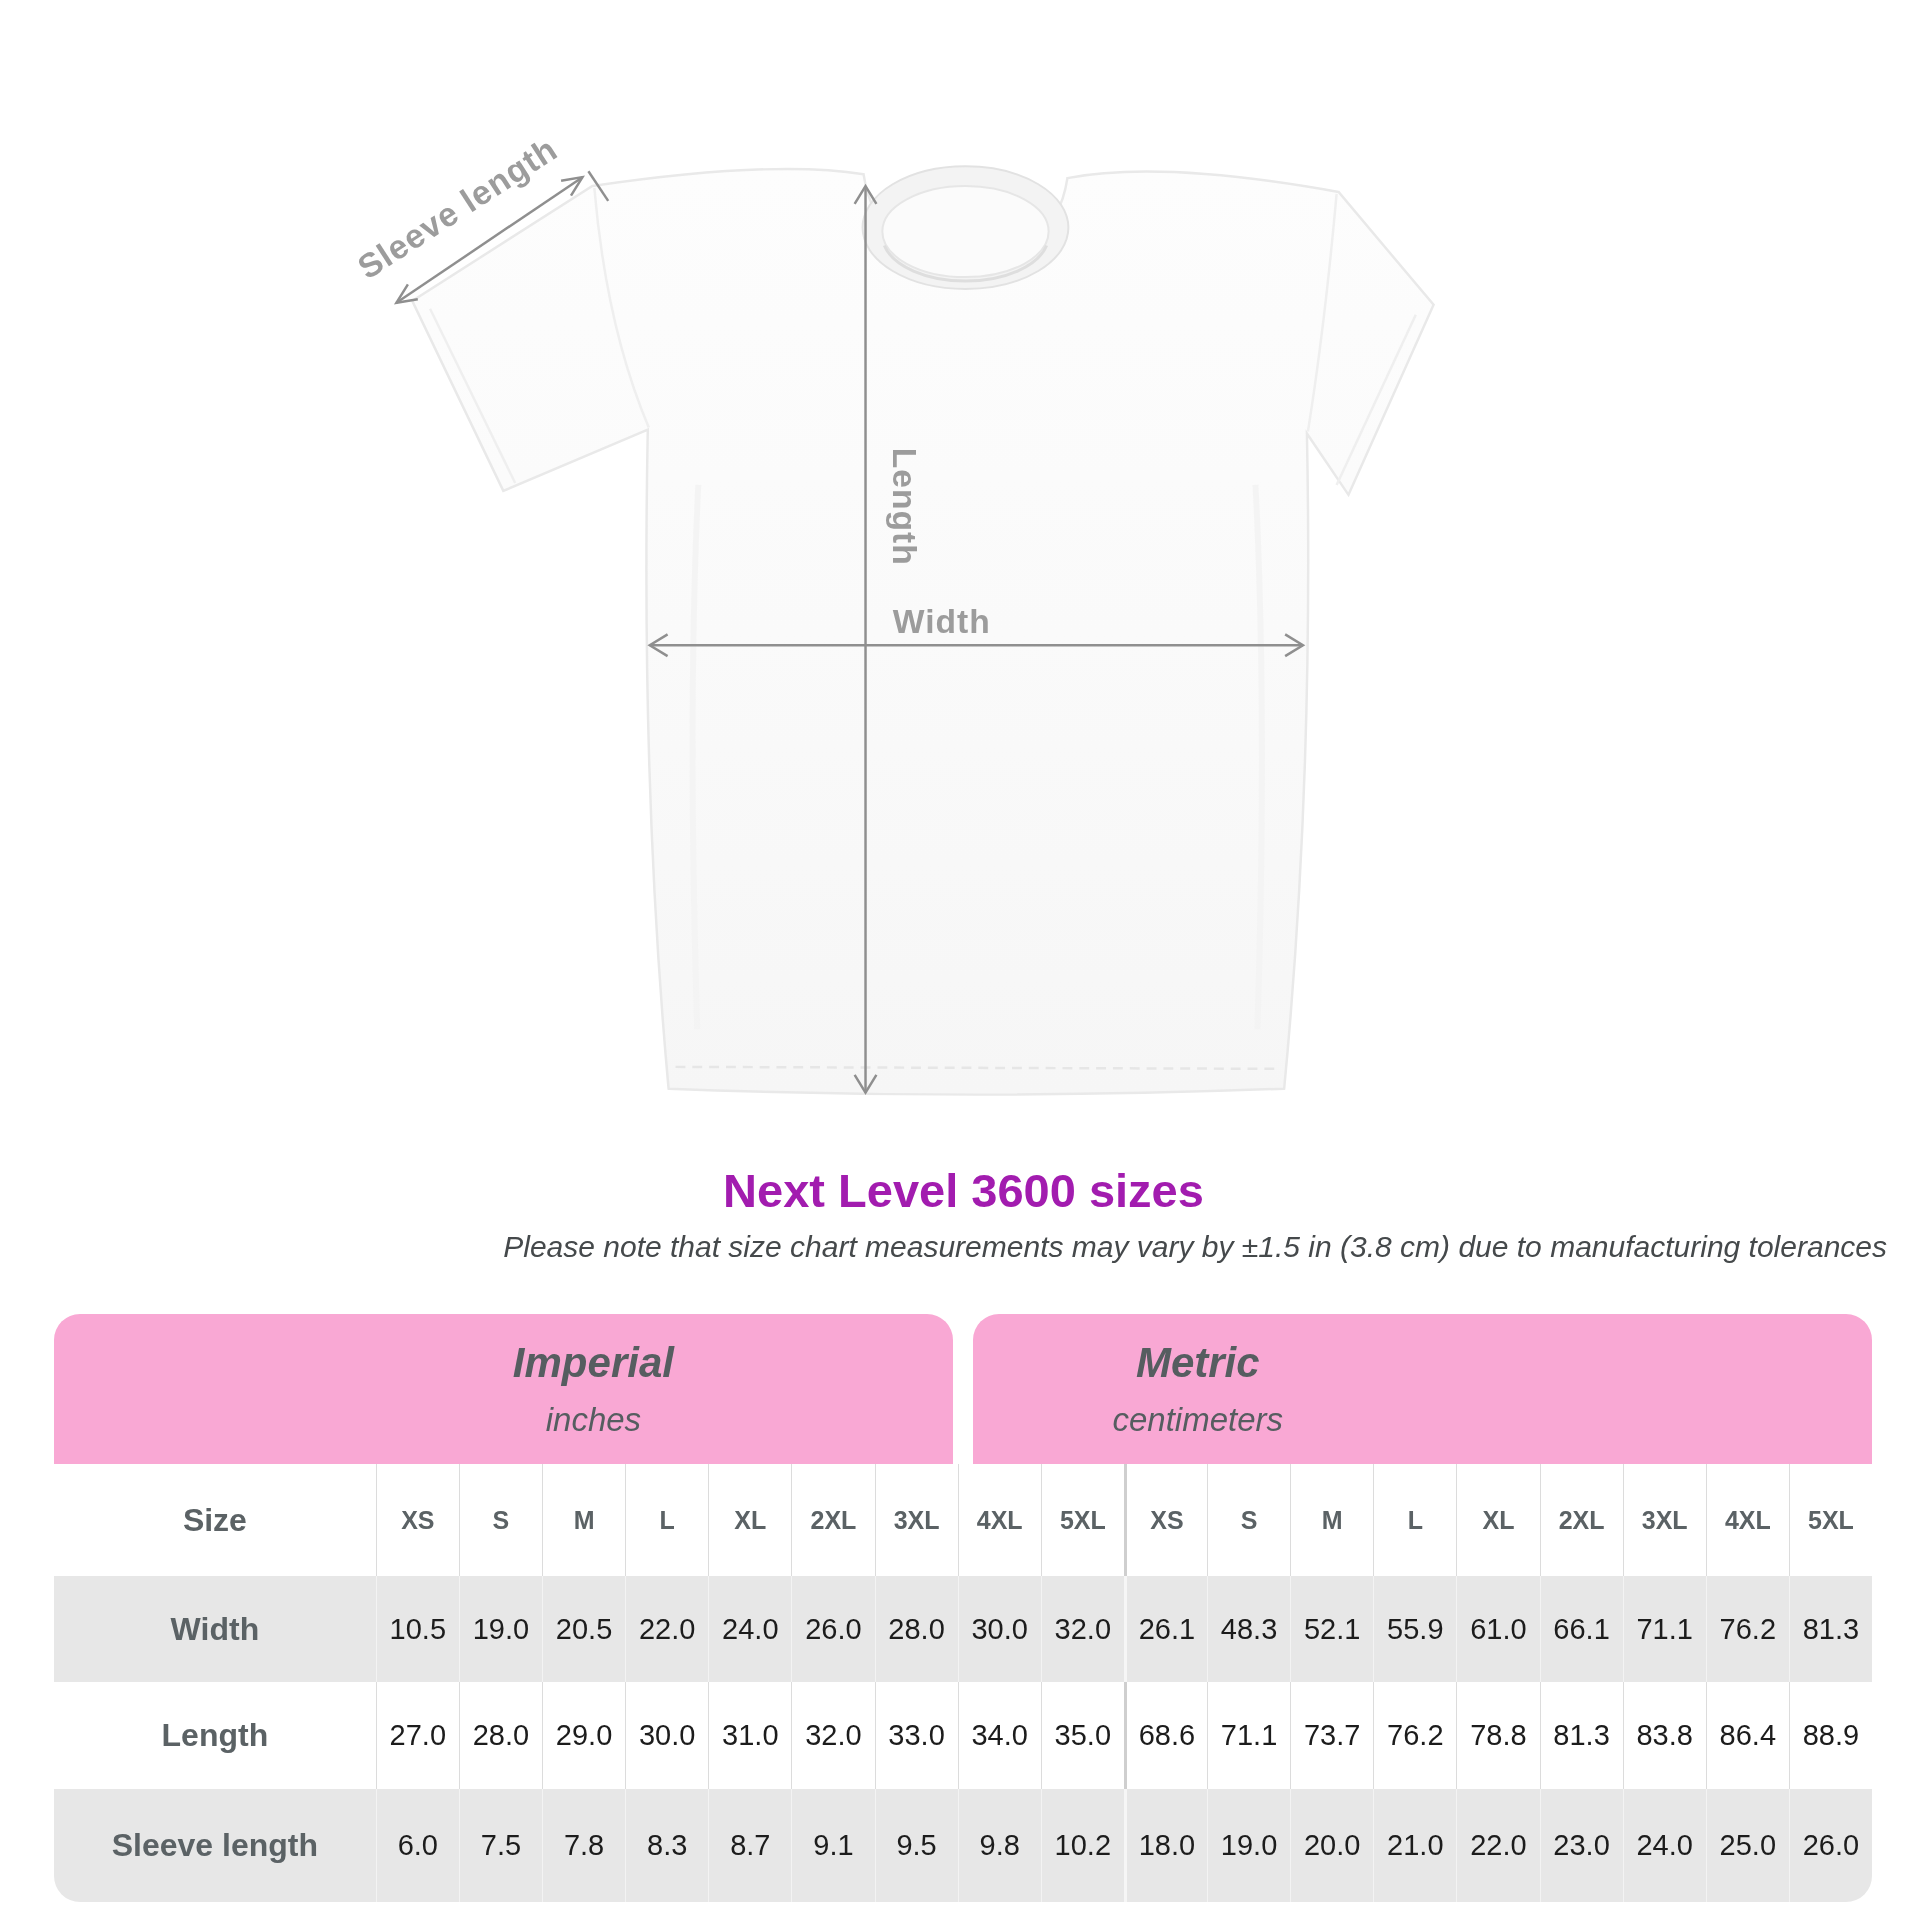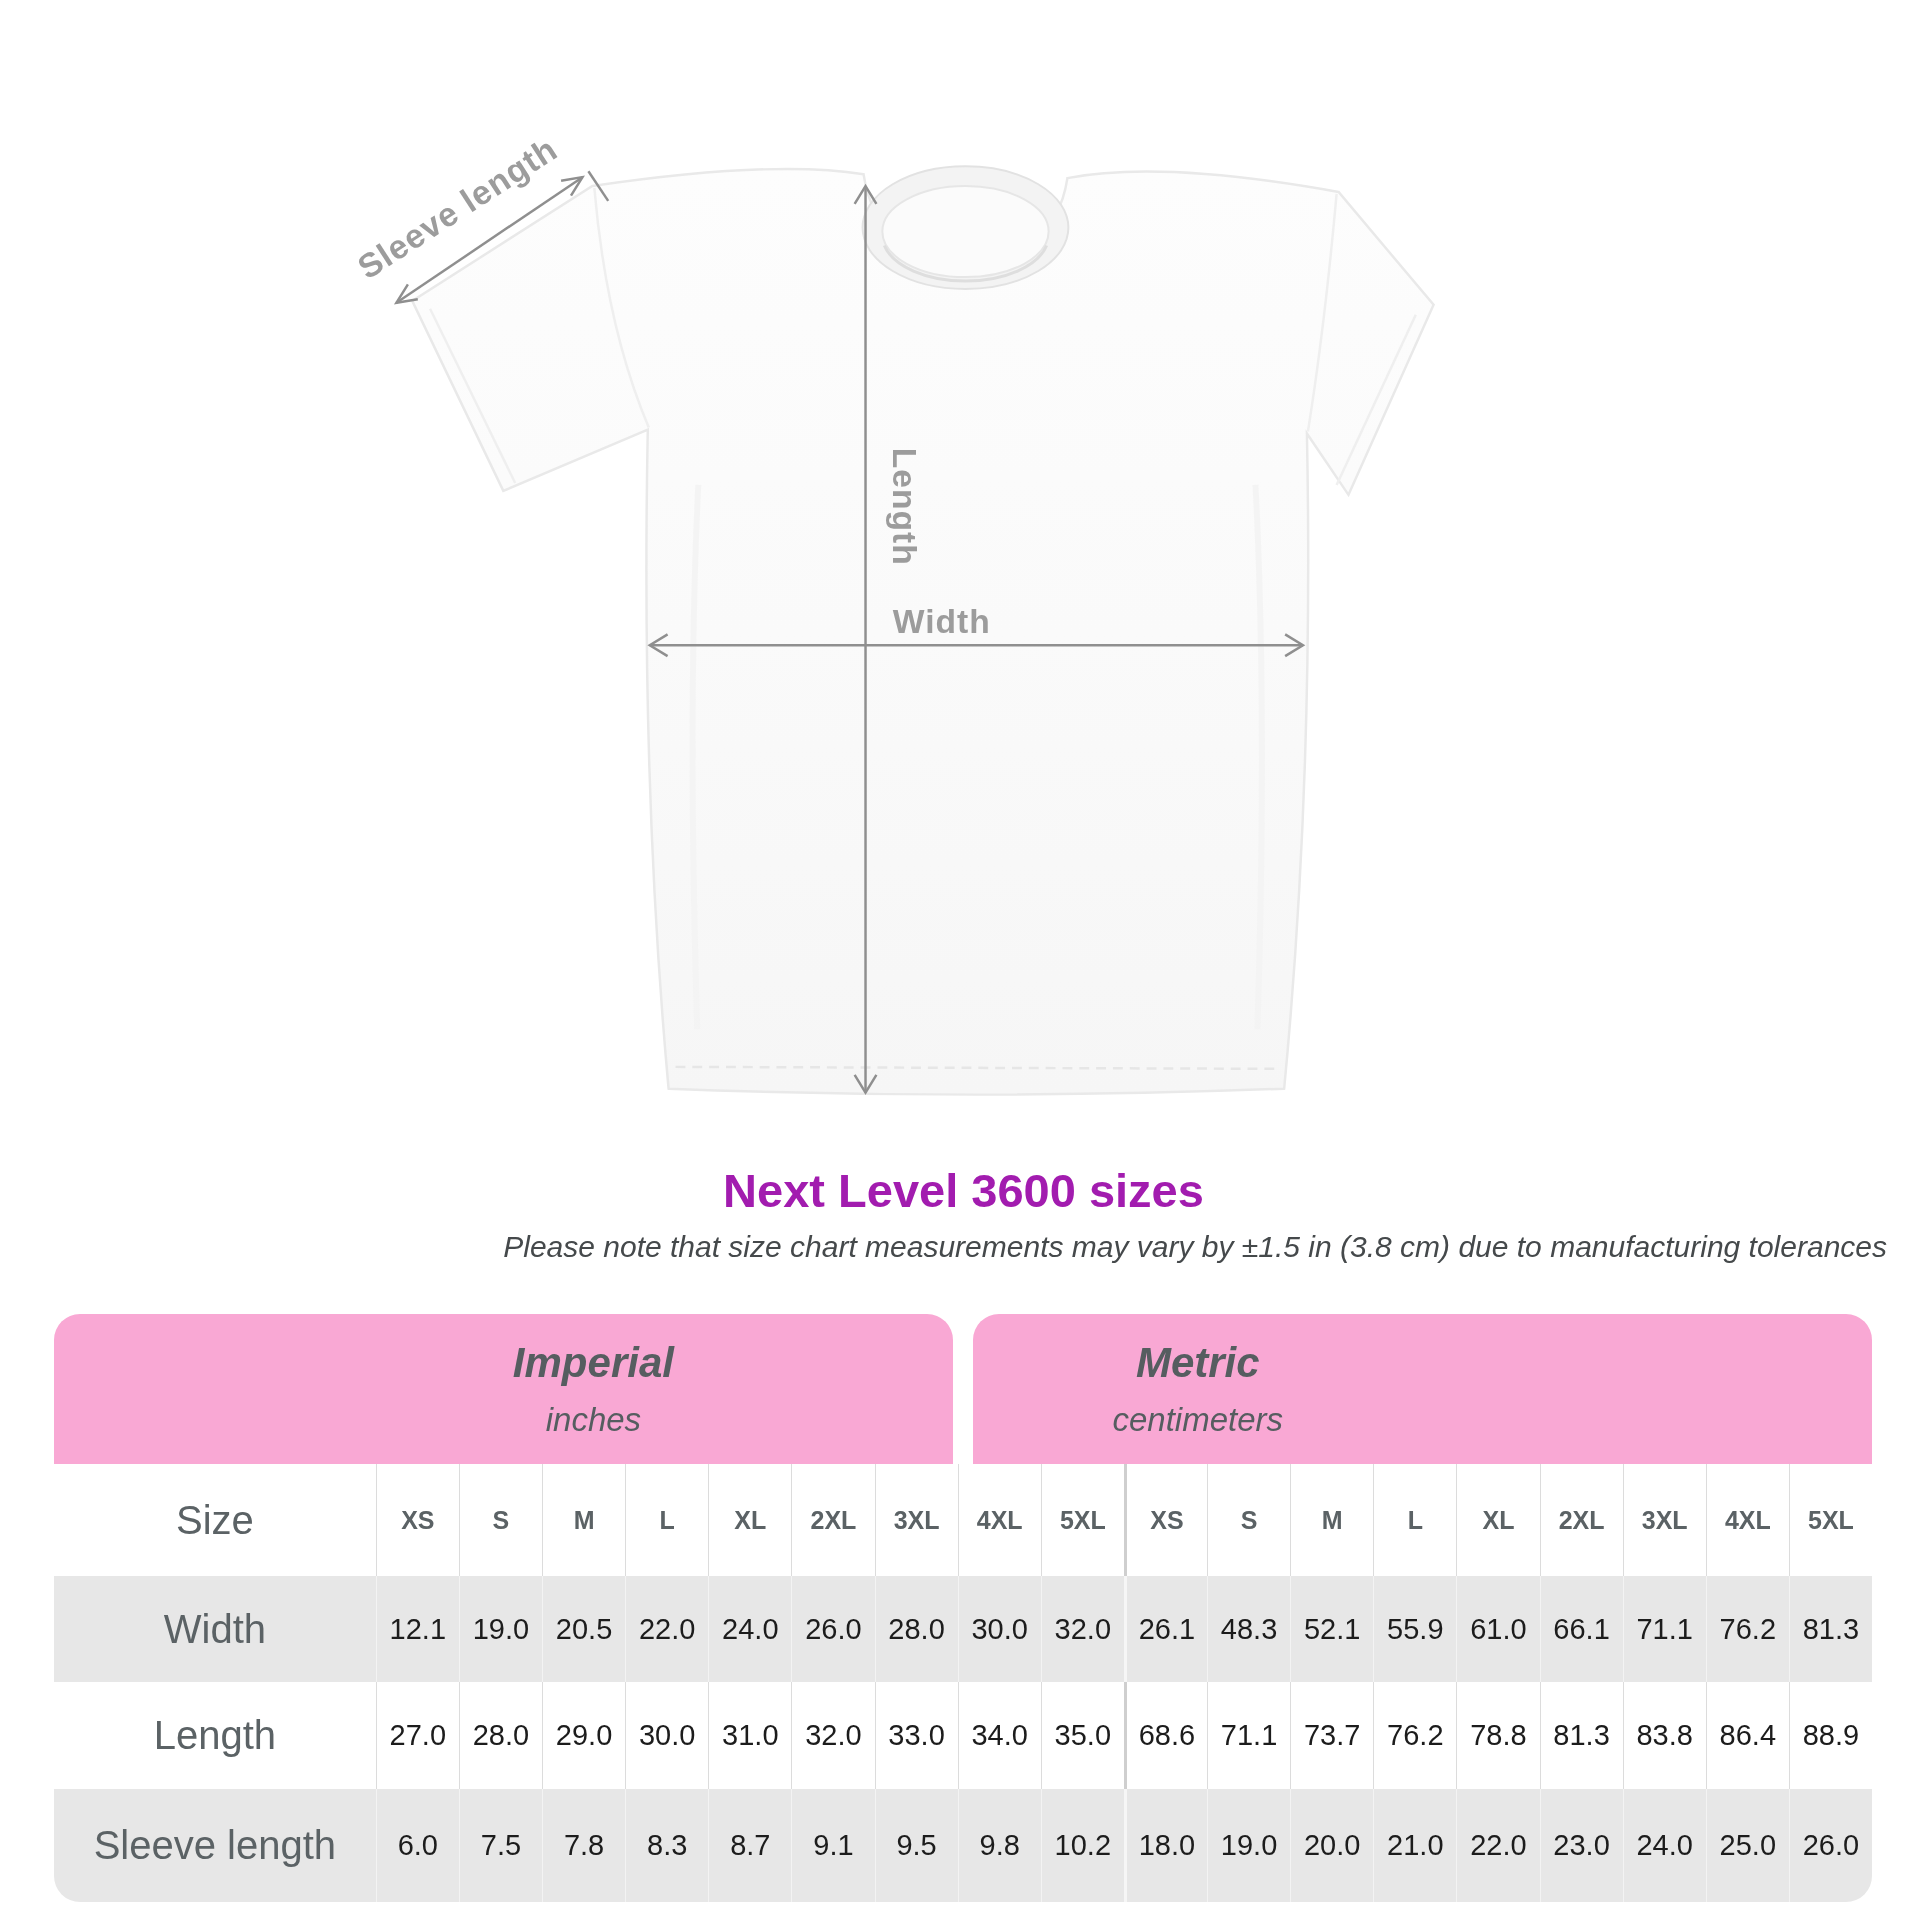--- a/index.html
+++ b/index.html
@@ -32,21 +32,21 @@
   .row-0{height:106px;}
   .row-1{height:107px;background:#ffffff;}
   .row-2{height:113px;}
   .gray{background:#e7e7e7;}
   .row-last{border-radius:0 0 26px 26px;overflow:hidden;}
   .cell{display:flex;align-items:center;justify-content:center;}
   .val-cell{border-left:1px solid #dcdcdc;}
   .gray .val-cell{border-left-color:#f3f3f3;}
   .val-cell.metric-start{border-left-width:3px;border-left-color:#cfcfcf;}
   .gray .val-cell.metric-start{border-left-color:#f6f6f6;}
-  .label-cell{font-weight:normal;color:#5b6265;font-size:40px;}
+  .label-cell{font-weight:bold;color:#5b6265;font-size:32px;}
   .size-head{font-weight:bold;color:#5b6265;font-size:25px;}
   .num{font-size:29px;color:#1c1c1c;}
 </style>
 </head>
 <body>
 
 <div class="illustration">
   <svg width="1927" height="1150" viewBox="0 0 1946 1162">
     <defs>
       <linearGradient id="bodyGrad" x1="0" y1="0" x2="0" y2="1">
@@ -145,21 +145,21 @@
         <div class="cell val-cell size-head">M</div>
         <div class="cell val-cell size-head">L</div>
         <div class="cell val-cell size-head">XL</div>
         <div class="cell val-cell size-head">2XL</div>
         <div class="cell val-cell size-head">3XL</div>
         <div class="cell val-cell size-head">4XL</div>
         <div class="cell val-cell size-head">5XL</div>
       </div>
       <div class="trow row-0 gray">
         <div class="cell label-cell">Width</div>
-        <div class="cell val-cell num">12.1</div>
+        <div class="cell val-cell num">10.5</div>
         <div class="cell val-cell num">19.0</div>
         <div class="cell val-cell num">20.5</div>
         <div class="cell val-cell num">22.0</div>
         <div class="cell val-cell num">24.0</div>
         <div class="cell val-cell num">26.0</div>
         <div class="cell val-cell num">28.0</div>
         <div class="cell val-cell num">30.0</div>
         <div class="cell val-cell num">32.0</div>
         <div class="cell val-cell num metric-start">26.1</div>
         <div class="cell val-cell num">48.3</div>

